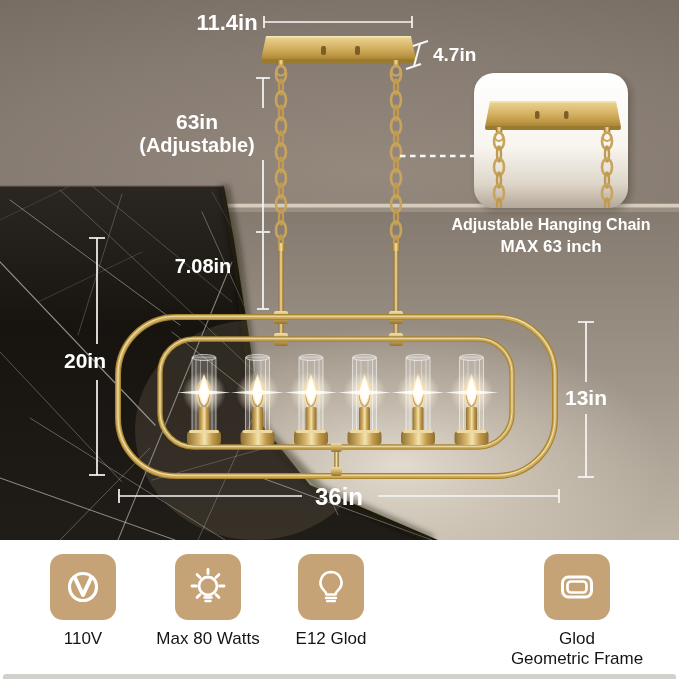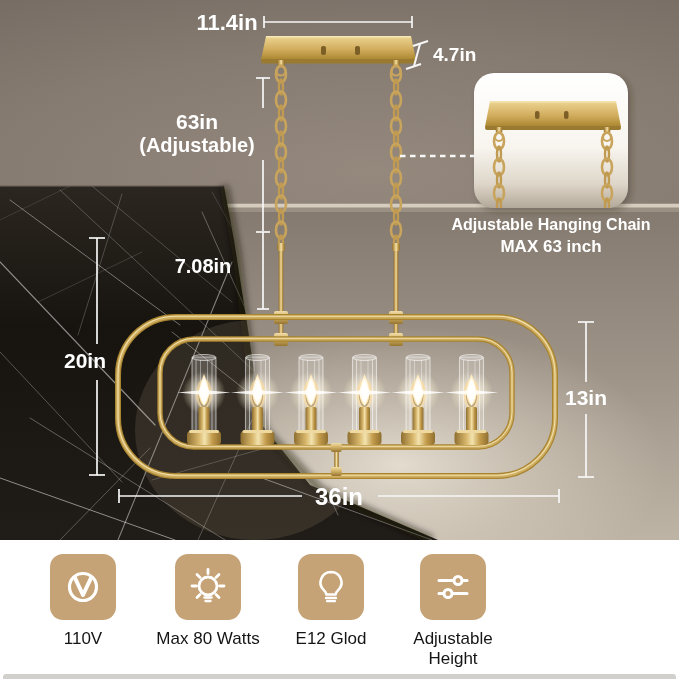--- a/index.html
+++ b/index.html
@@ -305,29 +305,27 @@
   <div class="feature" style="left:261px">
     <div class="tile">
       <svg width="44" height="44" viewBox="0 0 44 44" fill="none" stroke="#ffffff" stroke-linecap="round" stroke-linejoin="round">
         <path d="M22,7 a10.5,10.5 0 0 1 7.2,18.1 c-1.5,1.4 -2.4,2.6 -2.6,4.4 l-9.2,0 c-0.2,-1.8 -1.1,-3 -2.6,-4.4 A10.5,10.5 0 0 1 22,7 Z" stroke-width="2.6"></path>
         <line x1="17" y1="33" x2="27" y2="33" stroke-width="2.4"></line>
         <line x1="18" y1="36.2" x2="26" y2="36.2" stroke-width="2.2"></line>
       </svg>
     </div>
     <div class="flabel">E12 Glod</div>
   </div>
-  <div class="feature" style="left:383px">
+  <div class="feature" style="left:507px">
     <div class="tile">
-      <svg width="44" height="44" viewBox="0 0 44 44" fill="none" stroke-linecap="round">
-        <line x1="8" y1="15.5" x2="36" y2="15.5" stroke="#ffffff" stroke-width="3"></line>
-        <circle cx="27" cy="15.5" r="4" fill="#c6a376" stroke="#ffffff" stroke-width="3"></circle>
-        <line x1="8" y1="28.5" x2="36" y2="28.5" stroke="#ffffff" stroke-width="3"></line>
-        <circle cx="17" cy="28.5" r="4" fill="#c6a376" stroke="#ffffff" stroke-width="3"></circle>
+      <svg width="44" height="44" viewBox="0 0 44 44" fill="none" stroke="#ffffff">
+        <rect x="7.5" y="12" width="29" height="20" rx="6" stroke-width="3"></rect>
+        <rect x="12.5" y="16.5" width="19" height="11" rx="3.5" stroke-width="2.6"></rect>
       </svg>
     </div>
-    <div class="flabel">Adjustable
-Height</div>
+    <div class="flabel">Glod
+Geometric Frame</div>
   </div>
 </div>
 
 <div class="bottom-strip"></div>
 
 </div>
 
 </body></html>

